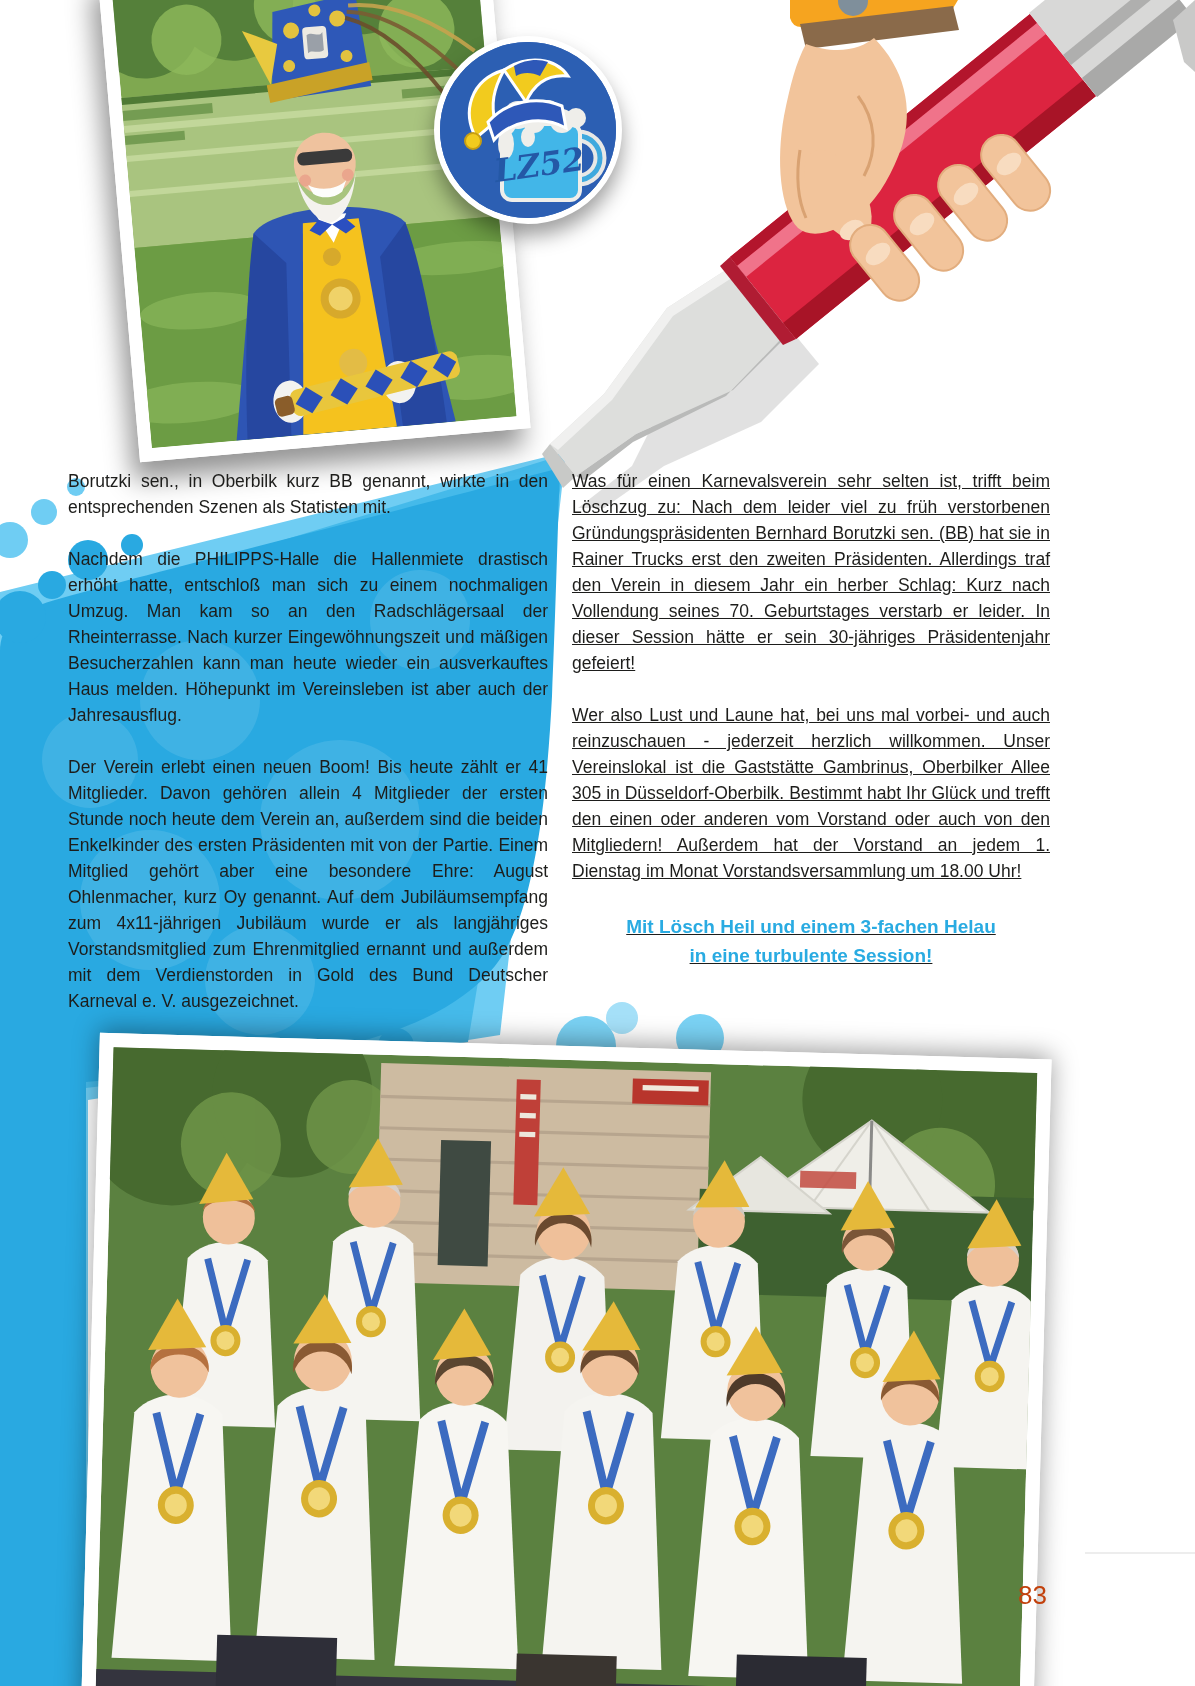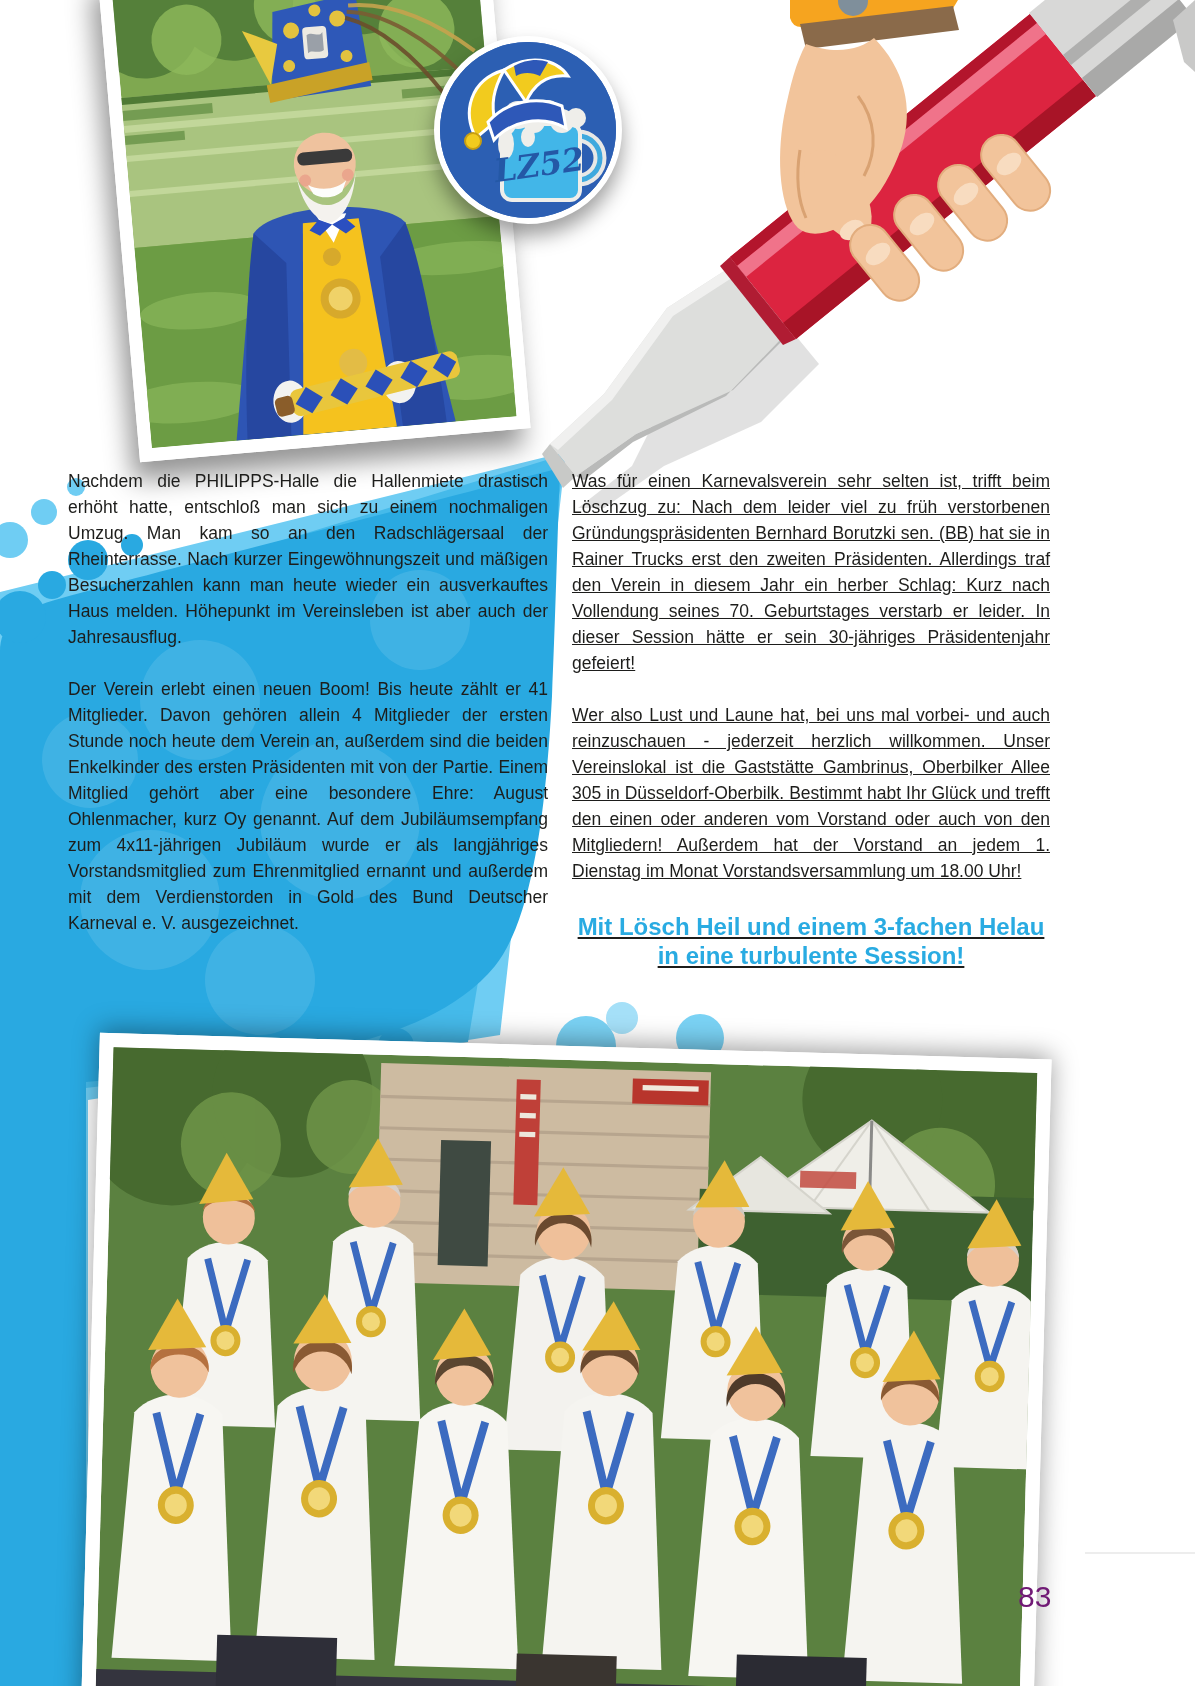--- a/index.html
+++ b/index.html
@@ -34,25 +34,25 @@
   .col{
     position:absolute; top:468px; width:480px; z-index:5;
     font-size:17.5px; line-height:26px; color:#1d1d1b;
     text-align:justify;
   }
   .col p{margin:0 0 26px 0;}
   .col-left{left:68px;}
   .col-right{left:572px; width:478px;text-decoration:underline;}
   .closing{
     margin-top:28px; text-align:center; font-weight:bold;
-    color:#29ABE2; font-size:24px; line-height:29px;
+    color:#29ABE2; font-size:19px; line-height:29px;
   }
   .page-number{
     position:absolute; left:1018px; top:1580px; z-index:7;
-    font-size:30px; color:#701a75;
+    font-size:26px; color:#c2410c;
   }
   .footer-rule{
     position:absolute; left:1085px; top:1552px; width:110px; height:2px;
     background:#ededed; z-index:7;
   }
 </style>
 </head>
 <body>
 
 <div class="page">
@@ -268,20 +268,21 @@
         <path d="M36,96 C22,70 30,38 64,28 C53,48 51,62 55,80 Z" fill="#F2CB1E" stroke="#ffffff" stroke-width="3"></path>
         <circle cx="33" cy="99" r="8" fill="#F2CB1E" stroke="#C89E12" stroke-width="2"></circle>
         <path d="M64,28 C88,12 116,16 128,34 C108,32 94,42 86,60 Z" fill="#F2CB1E" stroke="#ffffff" stroke-width="3"></path>
         <path d="M74,24 C84,18 98,16 108,20 L100,34 C92,30 82,30 76,34 Z" fill="#2E58B8"></path>
         <path d="M48,80 C68,58 98,54 122,64 L126,86 C100,72 70,80 54,98 Z" fill="#2E58B8" stroke="#ffffff" stroke-width="3"></path>
       </g>
     </svg>
   </div>
 
   <div class="col col-left">
+    <p>Borutzki sen., in Oberbilk kurz BB genannt, wirkte in den entsprechenden Szenen als Statisten mit.</p>
     <p>Nachdem die PHILIPPS-Halle die Hallenmiete drastisch erhöht hatte, entschloß man sich zu einem nochmaligen Umzug. Man kam so an den Radschlägersaal der Rheinterrasse. Nach kurzer Eingewöhnungszeit und mäßigen Besucherzahlen kann man heute wieder ein ausverkauftes Haus melden. Höhepunkt im Vereinsleben ist aber auch der Jahresausflug.</p>
     <p>Der Verein erlebt einen neuen Boom! Bis heute zählt er 41 Mitglieder. Davon gehören allein 4 Mitglieder der ersten Stunde noch heute dem Verein an, außerdem sind die beiden Enkelkinder des ersten Präsidenten mit von der Partie. Einem Mitglied gehört aber eine besondere Ehre: August Ohlenmacher, kurz Oy genannt. Auf dem Jubiläumsempfang zum 4x11-jährigen Jubiläum wurde er als langjähriges Vorstandsmitglied zum Ehrenmitglied ernannt und außerdem mit dem Verdienstorden in Gold des Bund Deutscher Karneval e. V. ausgezeichnet.</p>
   </div>
 
   <div class="col col-right">
     <p>Was für einen Karnevalsverein sehr selten ist, trifft beim Löschzug zu: Nach dem leider viel zu früh verstorbenen Gründungspräsidenten Bernhard Borutzki sen. (BB) hat sie in Rainer Trucks erst den zweiten Präsidenten. Allerdings traf den Verein in diesem Jahr ein herber Schlag: Kurz nach Vollendung seines 70. Geburtstages verstarb er leider. In dieser Session hätte er sein 30-jähriges Präsidentenjahr gefeiert!</p>
     <p>Wer also Lust und Laune hat, bei uns mal vorbei- und auch reinzuschauen - jederzeit herzlich willkommen. Unser Vereinslokal ist die Gaststätte Gambrinus, Oberbilker Allee 305 in Düsseldorf-Oberbilk. Bestimmt habt Ihr Glück und trefft den einen oder anderen vom Vorstand oder auch von den Mitgliedern! Außerdem hat der Vorstand an jedem 1. Dienstag im Monat Vorstandsversammlung um 18.00 Uhr!</p>
     <div class="closing">
       <div>Mit Lösch Heil und einem 3-fachen Helau</div>
       <div>in eine turbulente Session!</div>

